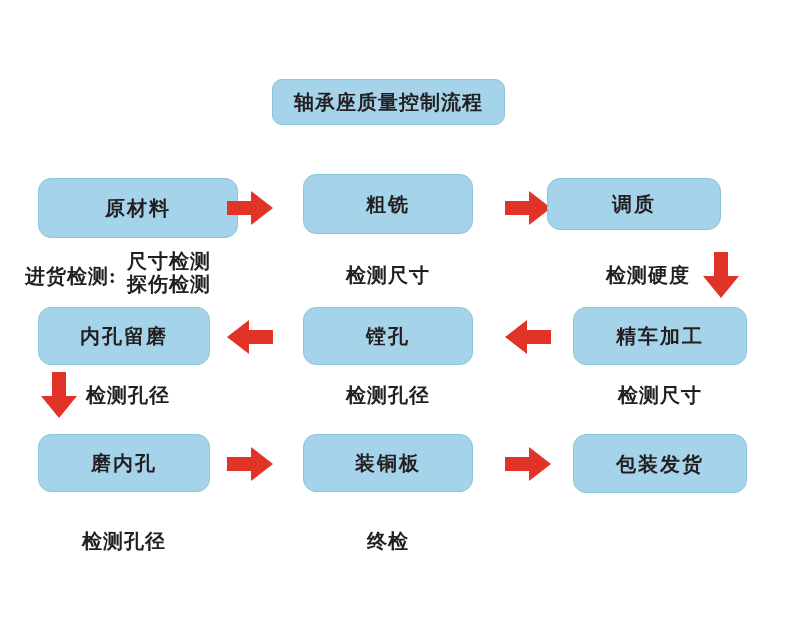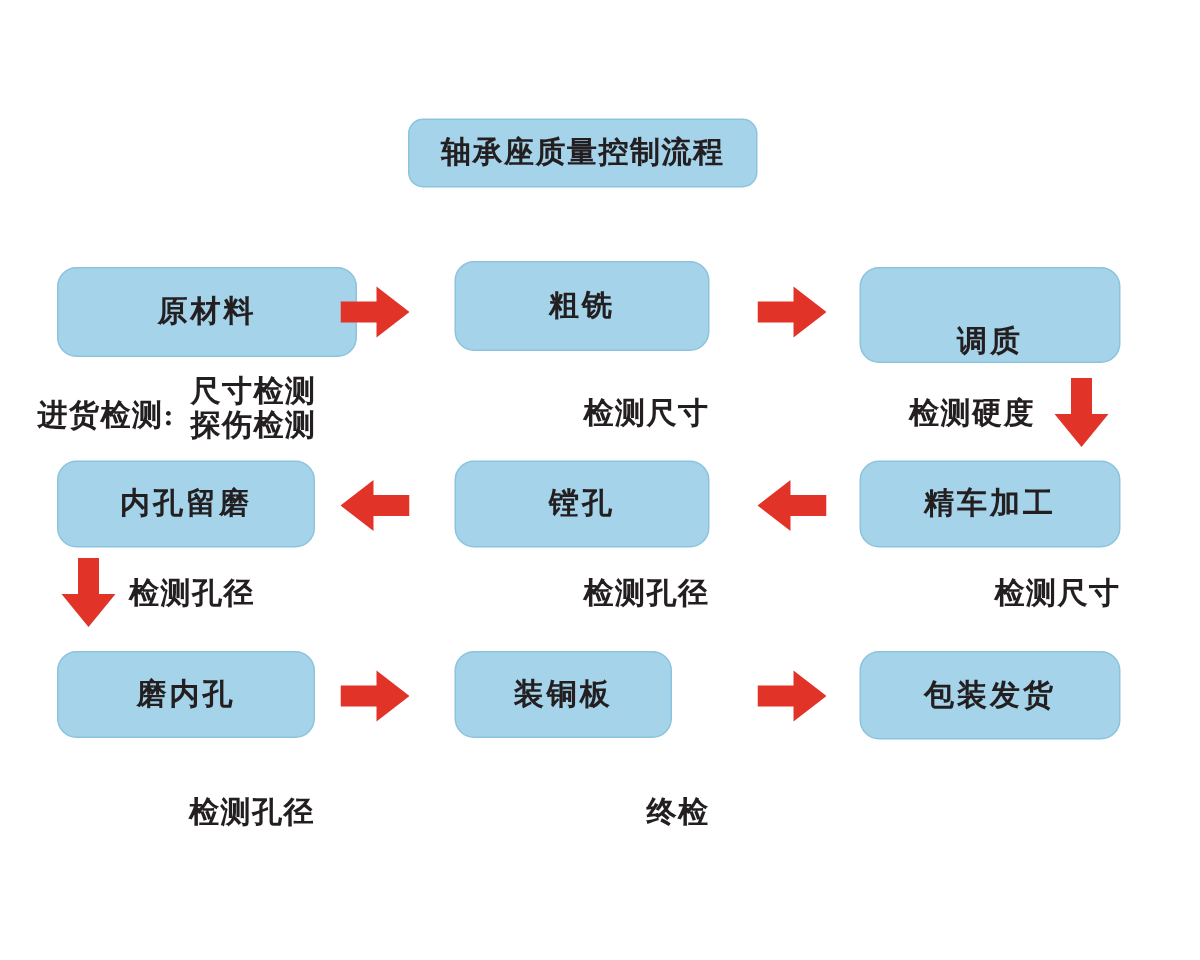--- a/index.html
+++ b/index.html
@@ -42,35 +42,35 @@
     font-size: 20px;
     letter-spacing: 1px;
   }
   .cap {
     position: absolute;
     font-size: 20px;
     font-weight: 600;
     letter-spacing: 1px;
     white-space: nowrap;
   }
-  .cap.centered { text-align: right; }
+  .cap.centered { text-align: center; }
   .arrow { position: absolute; color: var(--arrow); line-height: 0; }
   .arrow svg { display: block; }
 
   
   .n1 { left: 38px;  top: 178px; width: 200px; height: 60px; }
   .n2 { left: 303px; top: 174px; width: 170px; height: 60px; }
-  .n3 { left: 573px; top: 178px; width: 174px; height: 64px; justify-content: flex-end; }
+  .n3 { left: 547px; top: 178px; width: 174px; height: 52px; }
   
   .n4 { left: 38px;  top: 307px; width: 172px; height: 58px; }
   .n5 { left: 303px; top: 307px; width: 170px; height: 58px; }
   .n6 { left: 573px; top: 307px; width: 174px; height: 58px; }
   
   .n7 { left: 38px;  top: 434px; width: 172px; height: 58px; }
-  .n8 { left: 303px; top: 434px; width: 145px; height: 58px; }
+  .n8 { left: 303px; top: 434px; width: 170px; height: 58px; }
   .n9 { left: 573px; top: 434px; width: 174px; height: 59px; }
 
   
   .a-r1a { left: 227px; top: 188px; }
   .a-r1b { left: 505px; top: 188px; }
   .a-r2a { left: 227px; top: 317px; }
   .a-r2b { left: 505px; top: 317px; }
   .a-r3a { left: 227px; top: 444px; }
   .a-r3b { left: 505px; top: 444px; }
   

